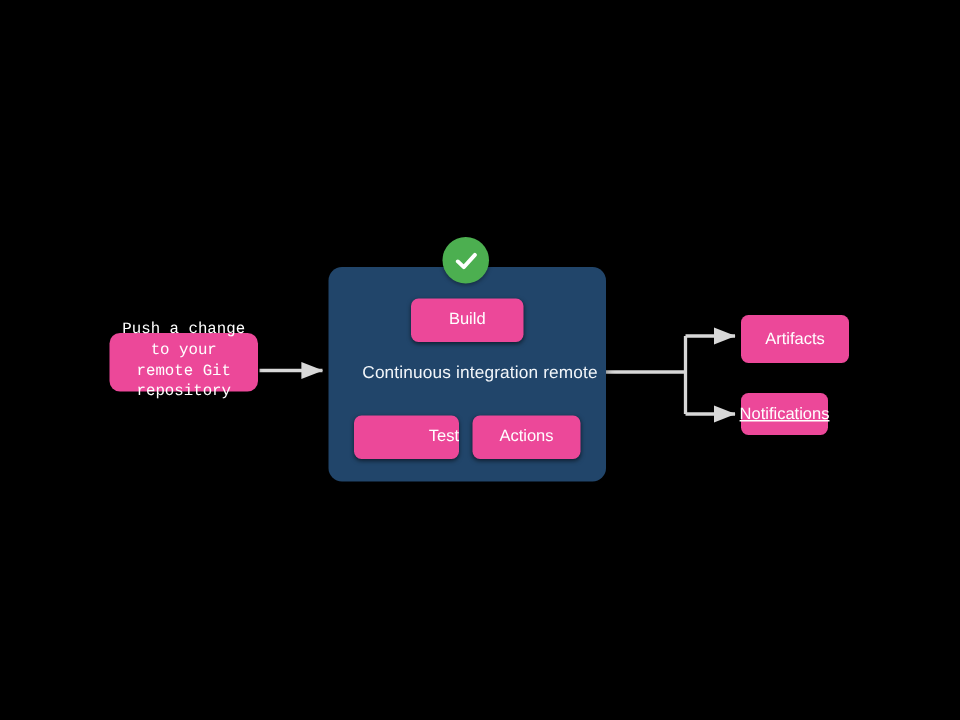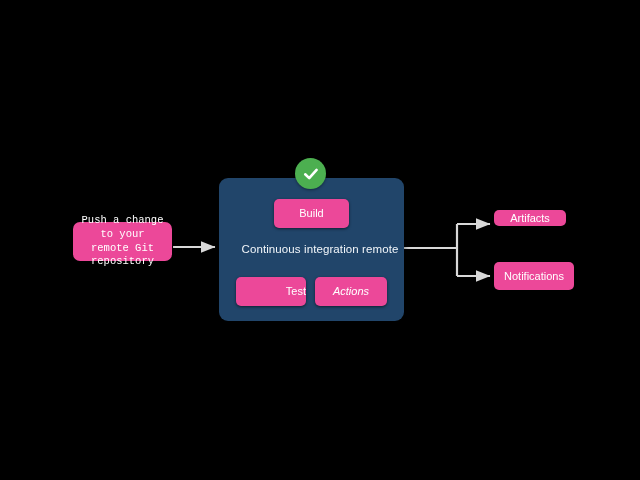--- a/index.html
+++ b/index.html
@@ -83,38 +83,38 @@
     border-radius: 5px;
     justify-content: flex-end;
   }
   #actions-node {
     left: 315px;
     top: 277px;
     width: 72px;
     height: 29px;
     font-size: 11px;
     border-radius: 5px;
-    font-style: italic;
   }
 
   #artifacts-node {
     left: 494px;
     top: 210px;
     width: 72px;
-    height: 16px;
+    height: 32px;
     font-size: 11px;
     border-radius: 5px;
   }
   #notifications-node {
     left: 494px;
     top: 262px;
-    width: 80px;
+    width: 58px;
     height: 28px;
     font-size: 11px;
     border-radius: 5px;
+    text-decoration: underline;
   }
 
   
   #success-badge {
     position: absolute;
     left: 295px;
     top: 158px;
     width: 31px;
     height: 31px;
     border-radius: 50%;

